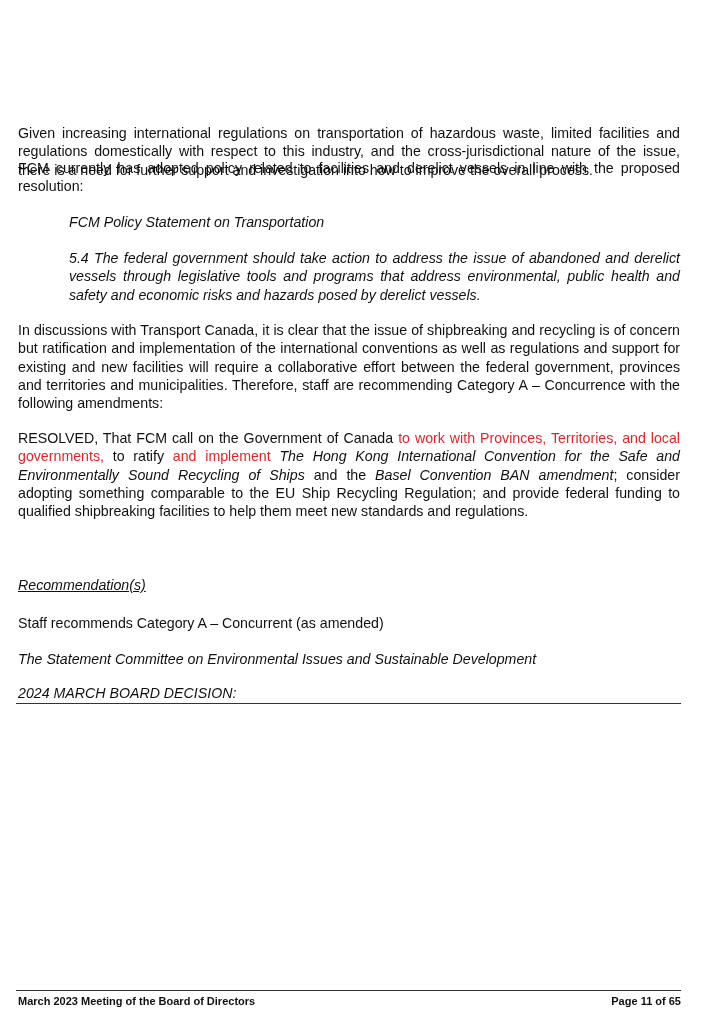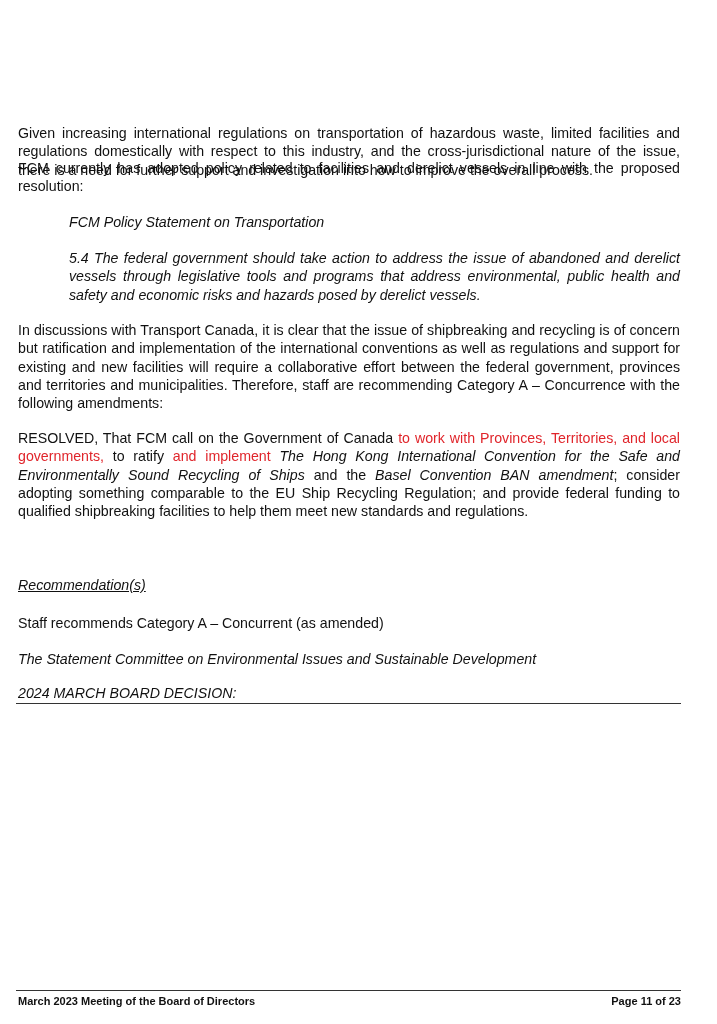--- a/index.html
+++ b/index.html
@@ -27,14 +27,14 @@
   <p class="it" style="position:absolute; top:576px; width:662px;text-decoration:underline;">Recommendation(s)</p>
   <p class="bold" style="position:absolute; top:614px; width:662px;">Staff recommends Category A – Concurrent (as amended)</p>
   <p class="bold it" style="position:absolute; top:650px; width:662px;">The Statement Committee on Environmental Issues and Sustainable Development</p>
   <p class="bold it" style="position:absolute; top:684px; width:662px;">2024 MARCH BOARD DECISION:</p>
 </div>
 <div class="rule" style="top:703px;"></div>
 
 <div class="rule" style="top:990px;"></div>
 <div class="footer">
   <div>March 2023 Meeting of the Board of Directors</div>
-  <div class="right">Page 11 of 23</div>
+  <div class="right">Page 11 of 65</div>
 </div>
 
 </body></html>

